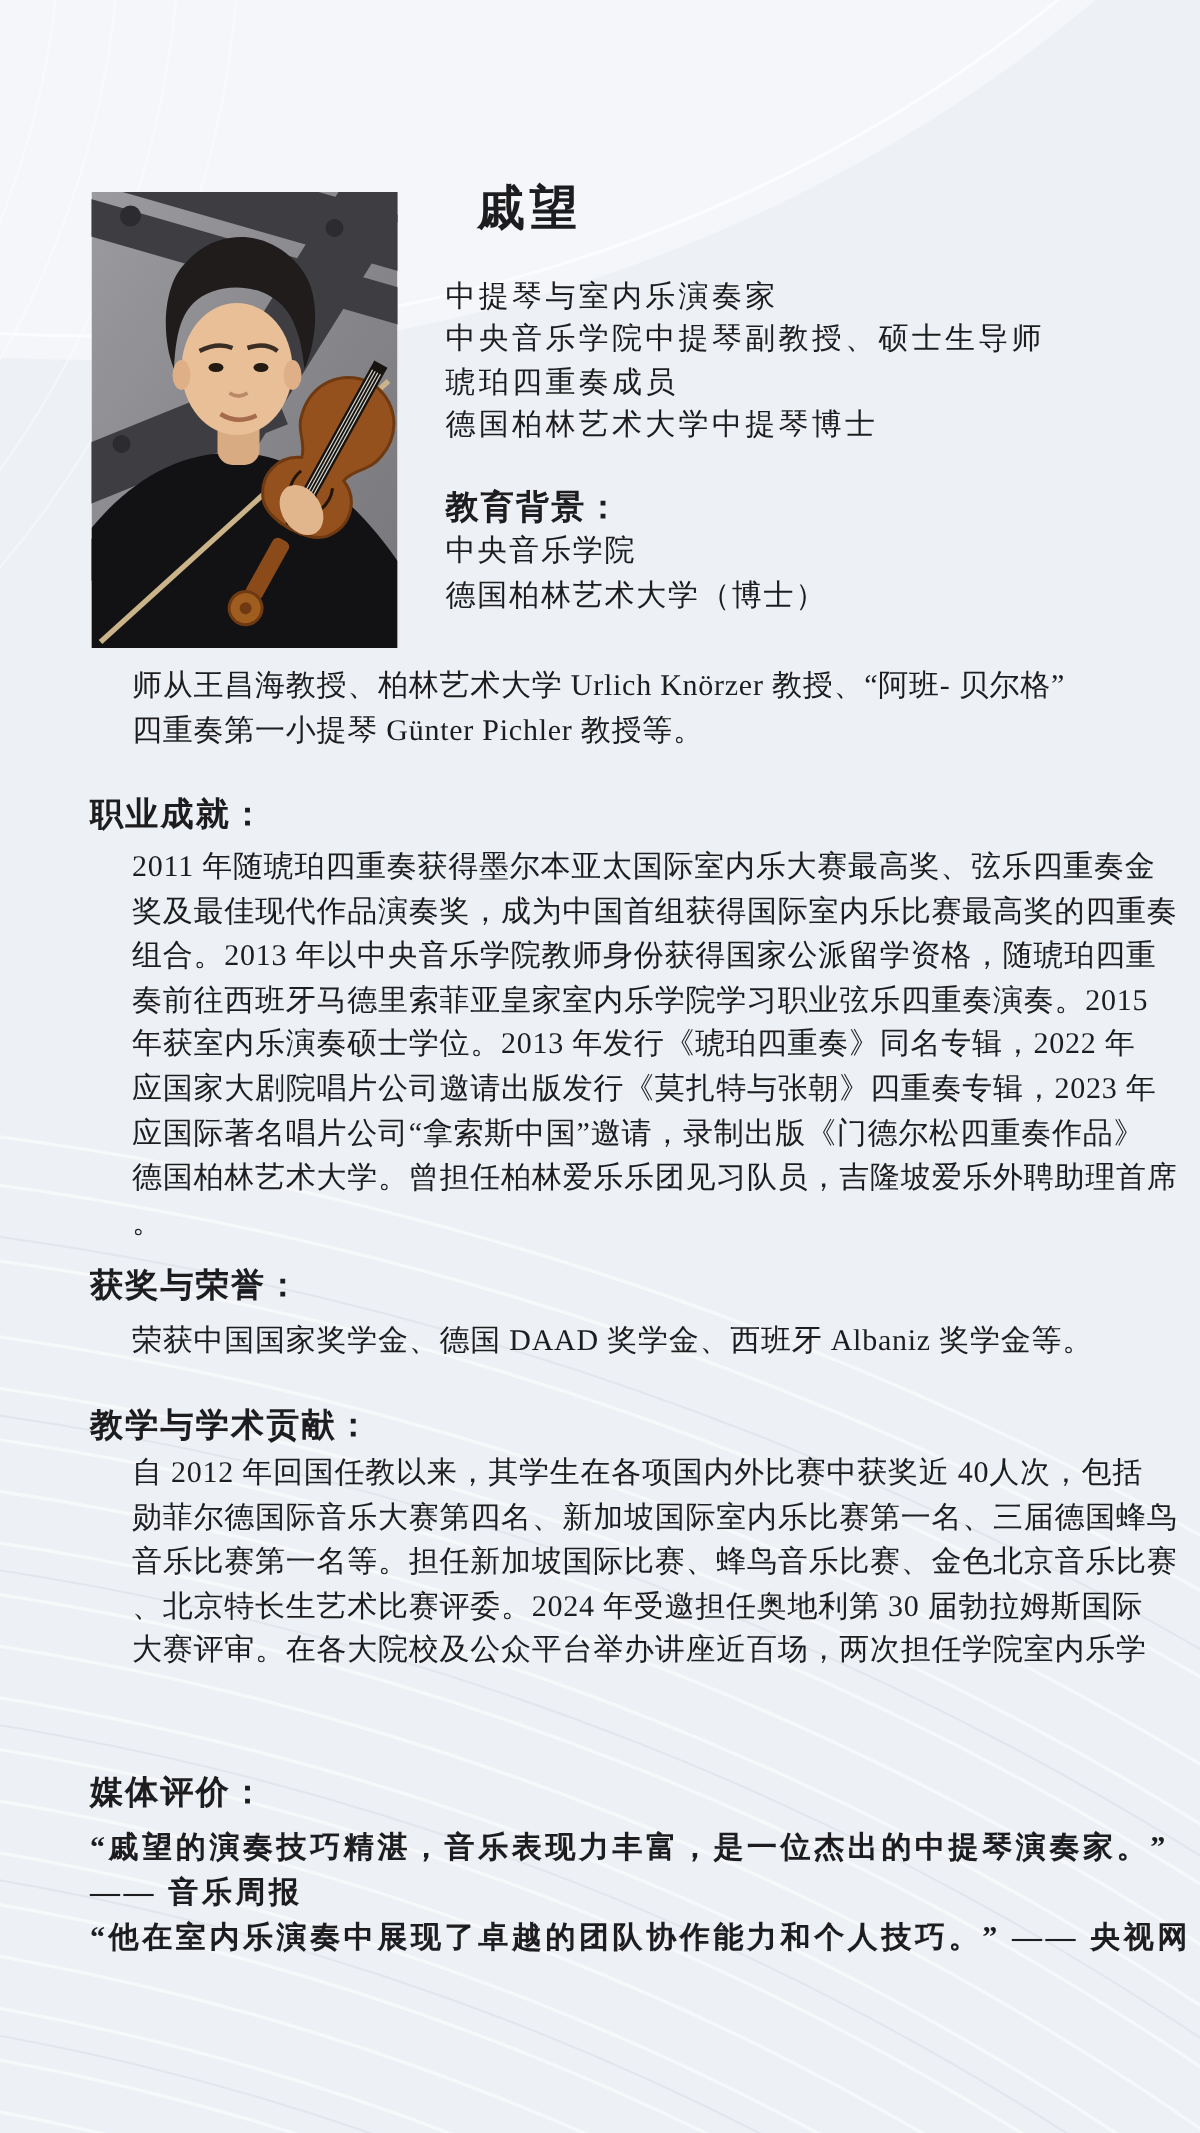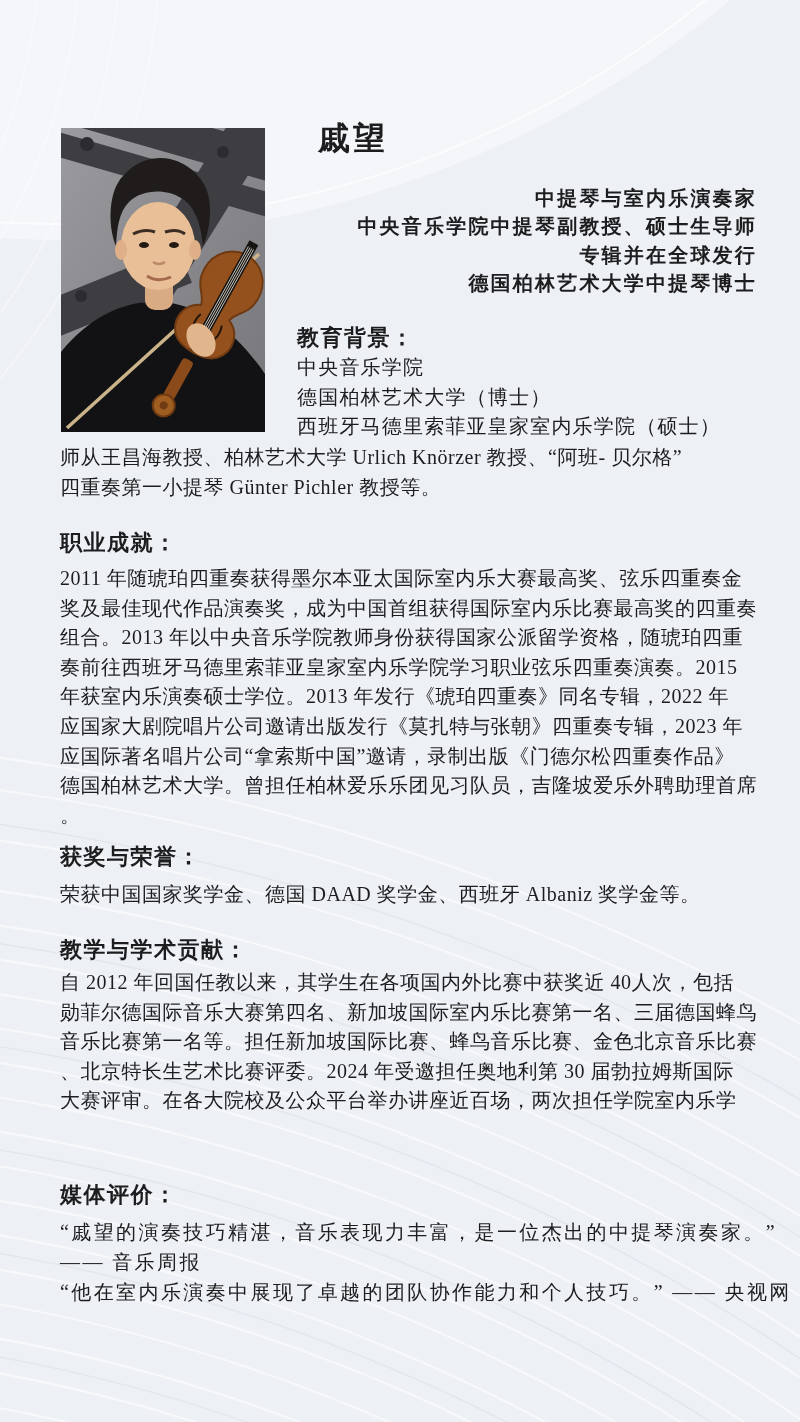--- a/index.html
+++ b/index.html
@@ -8,36 +8,36 @@
     background:#edf0f4;
     font-family:"Liberation Serif","DejaVu Serif",serif;
     color:#1d1d1f;
   }
   .bg-waves{position:absolute;left:0;top:0;width:800px;height:1422px;pointer-events:none;}
   .abs{position:absolute;}
   .photo{left:61px;top:128px;width:204px;height:304px;}
   .photo svg{display:block;width:100%;height:100%;}
   .name{left:297px;top:118px;font-size:32px;font-weight:700;letter-spacing:3px;line-height:40px;margin-left:21px;}
   .titles{left:297px;top:184px;width:460px;}
-  .titles .ln{height:28.4px;line-height:28.4px;font-size:20px;font-weight:700;letter-spacing:2.2px;white-space:nowrap;text-align:right;}
+  .titles .ln{height:28.4px;line-height:28.4px;font-size:20px;font-weight:400;letter-spacing:2.2px;white-space:nowrap;}
   .edu-heading{left:297px;top:324px;}
   .edu-items{left:297px;top:353px;width:460px;}
   .edu-items .ln{height:29.5px;line-height:29.5px;font-size:20px;letter-spacing:1.2px;white-space:nowrap;}
   .sec-heading{font-size:22px;font-weight:700;letter-spacing:1.5px;line-height:28px;white-space:nowrap;}
-  .body-lines{width:692px;}
+  .body-lines{width:692px;margin-left:28px;}
   .body-lines .ln{height:29.6px;line-height:29.6px;font-size:20px;letter-spacing:0.5px;white-space:nowrap;}
   .mentors{left:60px;top:443px;}
   .career-heading{left:60px;top:529px;}
   .career-lines{left:60px;top:564px;}
   .awards-heading{left:60px;top:843px;}
   .awards-body{left:60px;top:880px;}
   .teaching-heading{left:60px;top:936px;}
   .teaching-lines{left:60px;top:968px;}
   .media-heading{left:60px;top:1181px;text-align:right;}
-  .media-lines{left:60px;top:1217px;}
+  .media-lines{left:60px;top:1217px;font-weight:bold;}
   .media-lines .ln{height:30px;line-height:30px;font-size:20px;letter-spacing:2.4px;white-space:nowrap;}
 </style>
 </head>
 <body>
 
 <svg class="bg-waves" viewBox="0 0 800 1422" aria-hidden="true">
   <ellipse cx="60" cy="-690" rx="1000" ry="930" fill="#f5f7fa" opacity="0.85"></ellipse>
   <ellipse cx="60" cy="-690" rx="984" ry="914" fill="none" stroke="#ffffff" stroke-width="2" opacity="0.7"></ellipse>
   <g fill="none" stroke="#ffffff" stroke-width="1.5" opacity="0.4">
     <circle cx="-520" cy="-60" r="560"></circle>
@@ -135,29 +135,28 @@
       <circle cx="0" cy="180" r="4" fill="#6f3a12"></circle>
     </g>
     <ellipse cx="140" cy="212" rx="13" ry="18" fill="#e2b68c" transform="rotate(-32 140 212)"></ellipse>
   </svg>
 </div>
 
 <div class="abs name">戚望</div>
 <div class="abs titles">
   <div class="ln">中提琴与室内乐演奏家</div>
   <div class="ln">中央音乐学院中提琴副教授、硕士生导师</div>
-  <div class="ln">专辑并在全球发行</div>
+  <div class="ln">琥珀四重奏成员</div>
   <div class="ln">德国柏林艺术大学中提琴博士</div>
 </div>
 
 <div class="abs sec-heading edu-heading">教育背景：</div>
 <div class="abs edu-items">
   <div class="ln">中央音乐学院</div>
   <div class="ln">德国柏林艺术大学（博士）</div>
-  <div class="ln">西班牙马德里索菲亚皇家室内乐学院（硕士）</div>
 </div>
 <div class="abs body-lines mentors">
   <div class="ln">师从王昌海教授、柏林艺术大学 Urlich Knörzer 教授、“阿班- 贝尔格”</div>
   <div class="ln">四重奏第一小提琴 Günter Pichler 教授等。</div>
 </div>
 
 <div class="abs sec-heading career-heading">职业成就：</div>
 <div class="abs body-lines career-lines">
   <div class="ln">2011 年随琥珀四重奏获得墨尔本亚太国际室内乐大赛最高奖、弦乐四重奏金</div>
   <div class="ln">奖及最佳现代作品演奏奖，成为中国首组获得国际室内乐比赛最高奖的四重奏</div>

